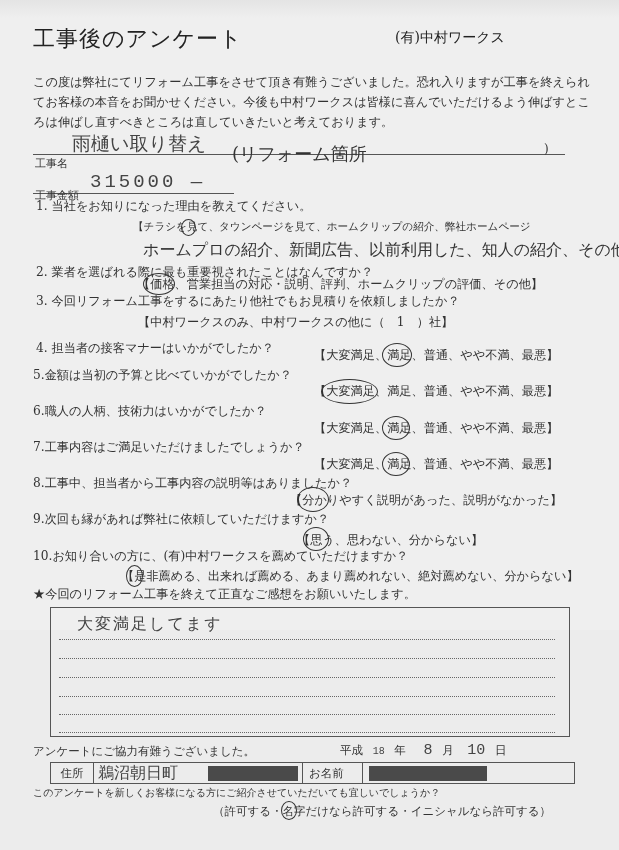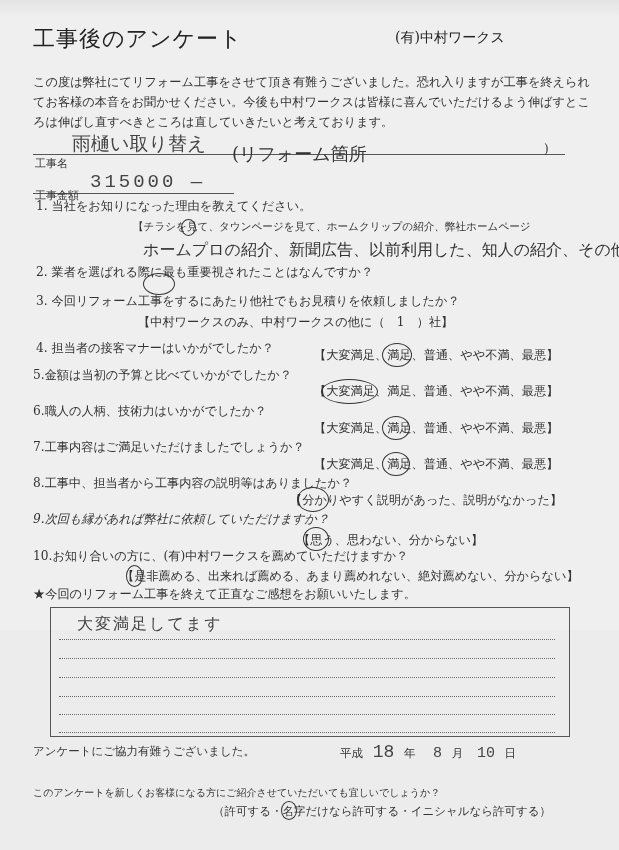--- a/index.html
+++ b/index.html
@@ -65,20 +65,21 @@
     <span>当社をお知りになった理由を教えてください。</span>
   </div>
   <div class="abs opts" style="left:133px; top:220px; font-size:10.6px;">【チラシを見て、タウンページを見て、ホームクリップの紹介、弊社ホームページ</div>
   <div class="abs opts" style="left:143px; top:240px; font-size:16px;">ホームプロの紹介、新聞広告、以前利用した、知人の紹介、その他（　　　　　）】</div>
   <div class="circle" style="left:181px; top:219px; width:13px; height:15px;"></div>
 
   <div class="abs q" style="left:36px; top:256px;margin-top:8px;">
     <span>2.</span>
     <span>業者を選ばれる際に最も重要視されたことはなんですか？</span>
   </div>
+  <div class="abs opts" style="left:138px; top:276px;">【価格、営業担当の対応・説明、評判、ホームクリップの評価、その他】</div>
   <div class="circle" style="left:143px; top:273px; width:30px; height:20px;"></div>
 
   <div class="abs q" style="left:36px; top:293px;">
     <span>3.</span>
     <span>今回リフォーム工事をするにあたり他社でもお見積りを依頼しましたか？</span>
   </div>
   <div class="abs opts" style="left:138px; top:314px;">【中村ワークスのみ、中村ワークスの他に（　1　）社】</div>
 
   <div class="abs q" style="left:36px; top:340px;">
     <span>4.</span>
@@ -104,21 +105,21 @@
   </div>
   <div class="abs opts" style="left:314px; top:456px;">【大変満足、満足、普通、やや不満、最悪】</div>
   <div class="circle" style="left:382px; top:452px; width:26px; height:22px;"></div>
 
   <div class="abs q" style="left:33px; top:475px;">
     <span>8.</span><span>工事中、担当者から工事内容の説明等はありましたか？</span>
   </div>
   <div class="abs opts" style="left:290px; top:492px;">【分かりやすく説明があった、説明がなかった】</div>
   <div class="circle" style="left:297px; top:487px; width:30px; height:23px;"></div>
 
-  <div class="abs q" style="left:33px; top:511px;font-style:italic;">
+  <div class="abs q" style="left:33px; top:511px;">
     <span>9.</span><span>次回も縁があれば弊社に依頼していただけますか？</span>
   </div>
   <div class="abs opts" style="left:298px; top:532px;">【思う、思わない、分からない】</div>
   <div class="circle" style="left:303px; top:527px; width:24px; height:22px;"></div>
 
   <div class="abs q" style="left:33px; top:548px;">
     <span>10.</span><span>お知り合いの方に、(有)中村ワークスを薦めていただけますか？</span>
   </div>
   <div class="abs opts" style="left:122px; top:568px;">【是非薦める、出来れば薦める、あまり薦めれない、絶対薦めない、分からない】</div>
   <div class="circle" style="left:126px; top:565px; width:15px; height:20px;"></div>
@@ -130,26 +131,37 @@
     <div class="dot-line" style="top:69px;"></div>
     <div class="dot-line" style="top:88px;"></div>
     <div class="dot-line" style="top:106px;"></div>
     <div class="dot-line" style="top:124px;"></div>
     <div class="abs hand" style="left:26px; top:6px; font-size:16px; letter-spacing:2px;">大変満足してます</div>
   </div>
 
   <div class="abs q" style="left:33px; top:744px; font-size:11.5px;">アンケートにご協力有難うございました。</div>
   <div class="abs" style="left:340px; top:742px; font-size:11.5px; color:#333;">
     <span>平成</span>
-    <span class="hand" style="font-size:18px; margin-left:6px;">18</span>
+    <span class="hand" style="font-size:10px; margin-left:6px;">18</span>
     <span style="margin-left:6px;">年</span>
     <span class="hand" style="font-size:15px; margin-left:14px;">8</span>
     <span style="margin-left:6px;">月</span>
     <span class="hand" style="font-size:15px; margin-left:10px;">10</span>
     <span style="margin-left:6px;">日</span>
   </div>
 
+  <div class="addr-table">
+    <div class="cell" style="width:42px; justify-content:center;">住所</div>
+    <div class="cell" style="width:208px;">
+      <span class="hand" style="font-size:16px; margin-left:4px;">鵜沼朝日町</span>
+      <span class="redact" style="left:114px; width:90px;"></span>
+    </div>
+    <div class="cell" style="width:60px; padding-left:6px; box-sizing:border-box;">お名前</div>
+    <div class="cell" style="flex:1;">
+      <span class="redact" style="left:6px; width:118px;"></span>
+    </div>
+  </div>
 
   <div class="abs q" style="left:33px; top:786px; font-size:10px;">このアンケートを新しくお客様になる方にご紹介させていただいても宜しいでしょうか？</div>
   <div class="abs opts" style="left:213px; top:804px; font-size:11.5px;">（許可する・名字だけなら許可する・イニシャルなら許可する）</div>
   <div class="circle" style="left:281px; top:801px; width:14px; height:17px;"></div>
 
 </div>
 
 </body></html>

